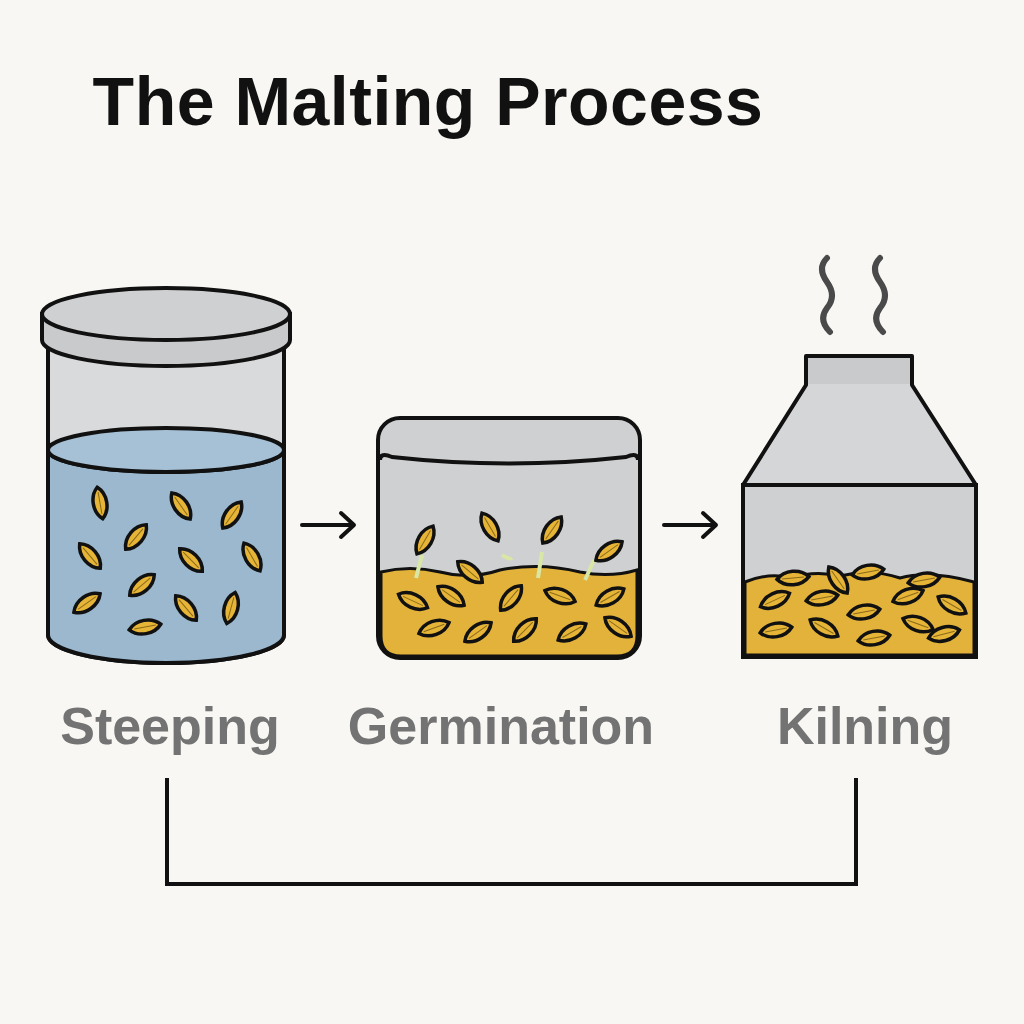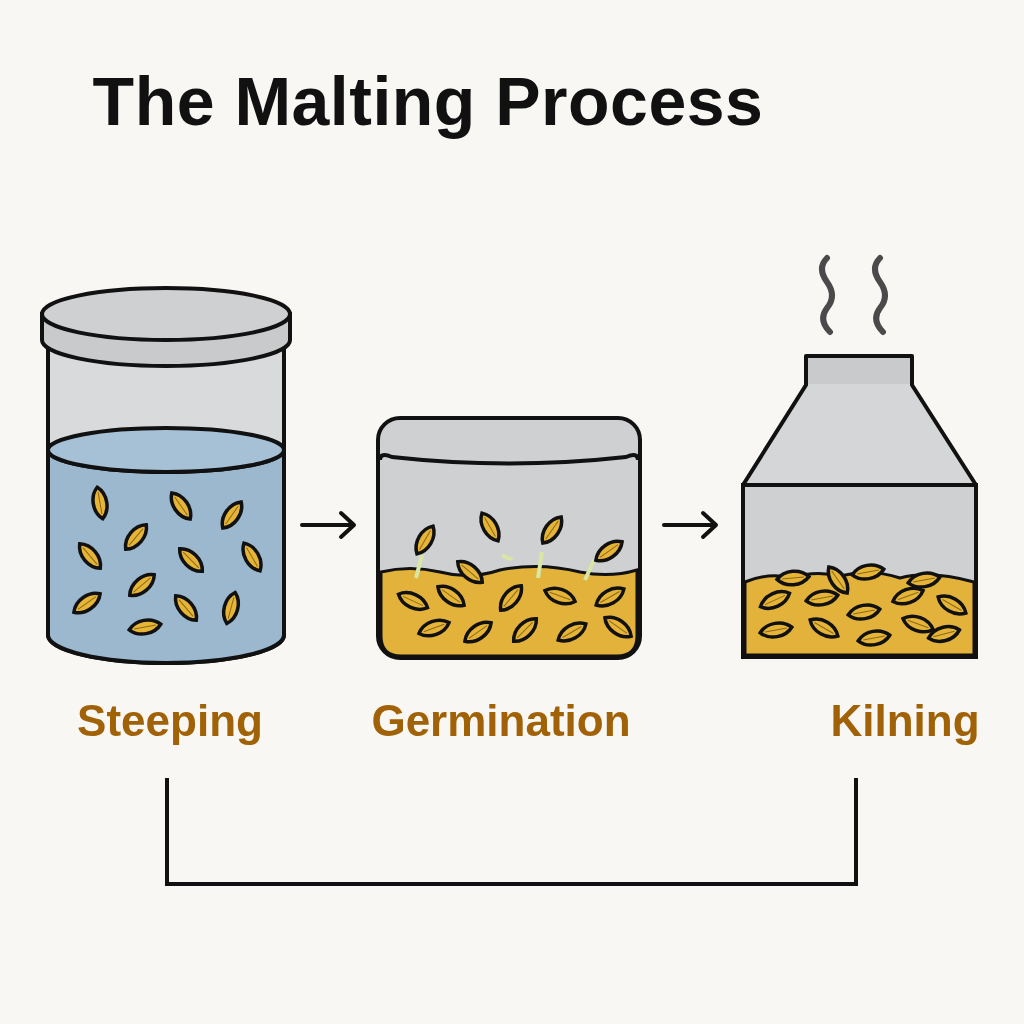--- a/index.html
+++ b/index.html
@@ -10,22 +10,22 @@
       overflow: hidden;
       font-family: "Liberation Sans", "DejaVu Sans", sans-serif;
       color: #111;
     }
     .title {
       position: absolute; left: 0; top: 62px; width: 856px;
       text-align: center; font-size: 68px; font-weight: bold;
       letter-spacing: 0.5px; color: #111;
     }
     .stage-label {
-      position: absolute; top: 696px; font-size: 44px; font-weight: bold;
-      text-align: center; color: #a16207;
+      position: absolute; top: 696px; font-size: 52px; font-weight: bold;
+      text-align: center; color: #737373;
     }
     svg.illus { position: absolute; left: 0; top: 0; }
   </style>
 </head>
 <body>
 
 <div class="title">The Malting Process</div>
 
 <svg class="illus" width="1024" height="1024" viewBox="0 0 1024 1024">
   <defs>
@@ -112,13 +112,13 @@
     <use href="#grain" transform="translate(874,638) rotate(80)"></use>
     <use href="#grain" transform="translate(918,624) rotate(-70)"></use>
     <use href="#grain" transform="translate(944,634) rotate(75)"></use>
   </g>
 
   <polyline points="167,778 167,884 856,884 856,778" fill="none" stroke="#111" stroke-width="4"></polyline>
 </svg>
 
 <div class="stage-label" style="left:50px;width:240px;">Steeping</div>
 <div class="stage-label" style="left:341px;width:320px;">Germination</div>
-<div class="stage-label" style="left:800px;width:210px;">Kilning</div>
+<div class="stage-label" style="left:760px;width:210px;">Kilning</div>
 
 </body></html>

